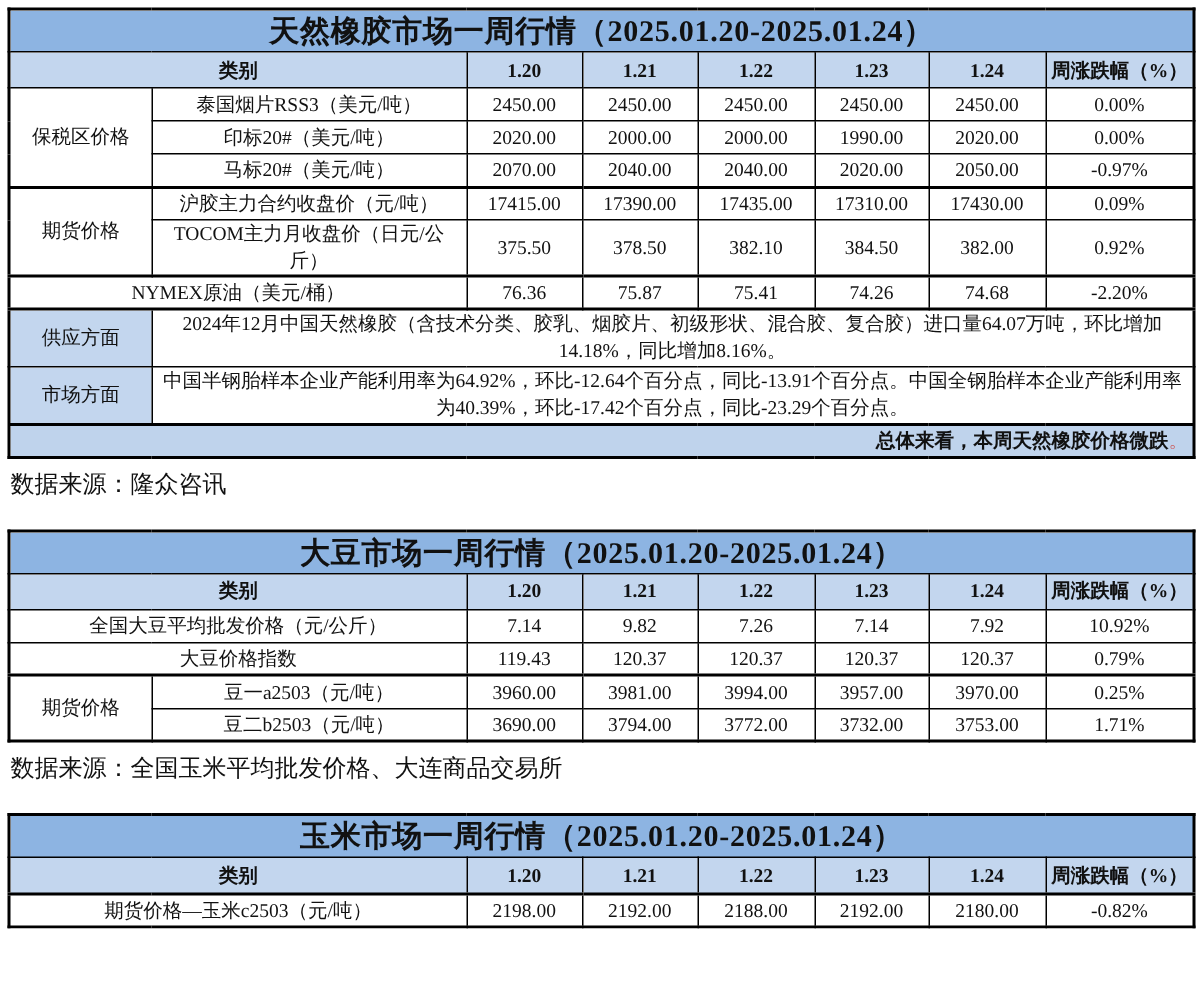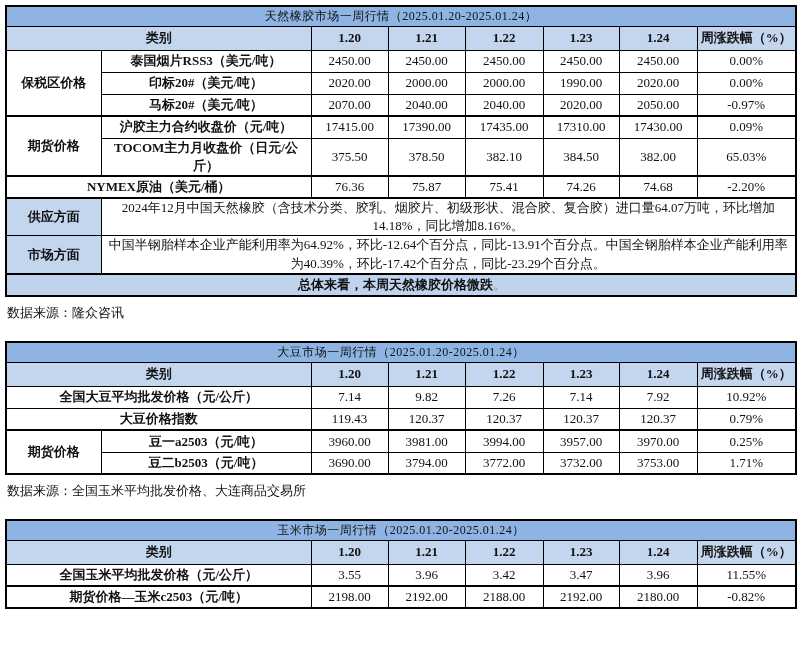--- a/index.html
+++ b/index.html
@@ -21,52 +21,52 @@
     border: 1px solid #000;
     text-align: center;
     vertical-align: middle;
     font-size: 13px;
     height: 22px;
     padding: 0 3px;
     overflow: hidden;
   }
   tr.title-row td {
     background: var(--title_bg, #8DB4E2);
-    font-weight: normal;
-    font-size: 12px;
+    font-weight: bold;
+    font-size: 20px;
     height: 20px;
     letter-spacing: 0.5px;
   }
   tr.hdr-row td {
     background: var(--header_bg, #C3D6EE);
     font-weight: bold;
     height: 24px;
   }
-  td.group, td.rowlabel { font-weight: bold; margin-top: 41px; }
+  td.group, td.rowlabel { font-weight: normal; margin-top: 41px; }
   td.num { font-weight: normal; }
   td.tkl { border-left: 2px solid #000; }
   tr.sep td { border-top: 2px solid #000; text-align: center; }
   td.bluecell { background: var(--header_bg, #C3D6EE); }
   td.para {
     text-align: justify;
     font-size: 12.5px;
     line-height: 1.42;
     padding: 2px 5px;
     height: 37px;
   }
   tr.summary-row td {
     background: var(--summary_bg, #BFD3EC);
-    text-align: center;
+    text-align: right;
     font-weight: bold;
     padding-left: 5px;
   }
   .redmark { color: var(--mark_red, #CC5B5B); font-weight: normal; }
   p.source {
     margin: 7px 2px 19px 2px;
-    font-size: 13px;
+    font-size: 16px;
   }
   p.source:last-child { margin-bottom: 6px; }
 </style>
 </head>
 <body>
 
 <div class="wrap">
 
   <table class="mkt">
     <colgroup>
@@ -130,21 +130,21 @@
           <td class="num">17430.00</td>
           <td class="num chg">0.09%</td>
     </tr>
     <tr>
       <td class="rowlabel">TOCOM主力月收盘价（日元/公斤）</td>
       <td class="num">375.50</td>
           <td class="num">378.50</td>
           <td class="num tkl">382.10</td>
           <td class="num">384.50</td>
           <td class="num">382.00</td>
-          <td class="num chg">65.03%</td>
+          <td class="num chg">0.92%</td>
     </tr>
     <tr class="sep">
       <td class="rowlabel" colspan="2">NYMEX原油（美元/桶）</td>
       <td class="num">76.36</td>
           <td class="num">75.87</td>
           <td class="num tkl">75.41</td>
           <td class="num">74.26</td>
           <td class="num">74.68</td>
           <td class="num chg">-2.20%</td>
     </tr>
@@ -247,29 +247,20 @@
     </tr>
     <tr class="hdr-row">
       <td colspan="2">类别</td>
       <td class="num">1.20</td>
           <td class="num">1.21</td>
           <td class="num tkl">1.22</td>
           <td class="num">1.23</td>
           <td class="num">1.24</td>
           <td class="chg">周涨跌幅（%）</td>
     </tr>
-    <tr>
-      <td class="rowlabel" colspan="2">全国玉米平均批发价格（元/公斤）</td>
-      <td class="num">3.55</td>
-          <td class="num">3.96</td>
-          <td class="num tkl">3.42</td>
-          <td class="num">3.47</td>
-          <td class="num">3.96</td>
-          <td class="num chg">11.55%</td>
-    </tr>
     <tr class="sep">
       <td class="rowlabel" colspan="2">期货价格—玉米c2503（元/吨）</td>
       <td class="num">2198.00</td>
           <td class="num">2192.00</td>
           <td class="num tkl">2188.00</td>
           <td class="num">2192.00</td>
           <td class="num">2180.00</td>
           <td class="num chg">-0.82%</td>
     </tr>
   </tbody>

